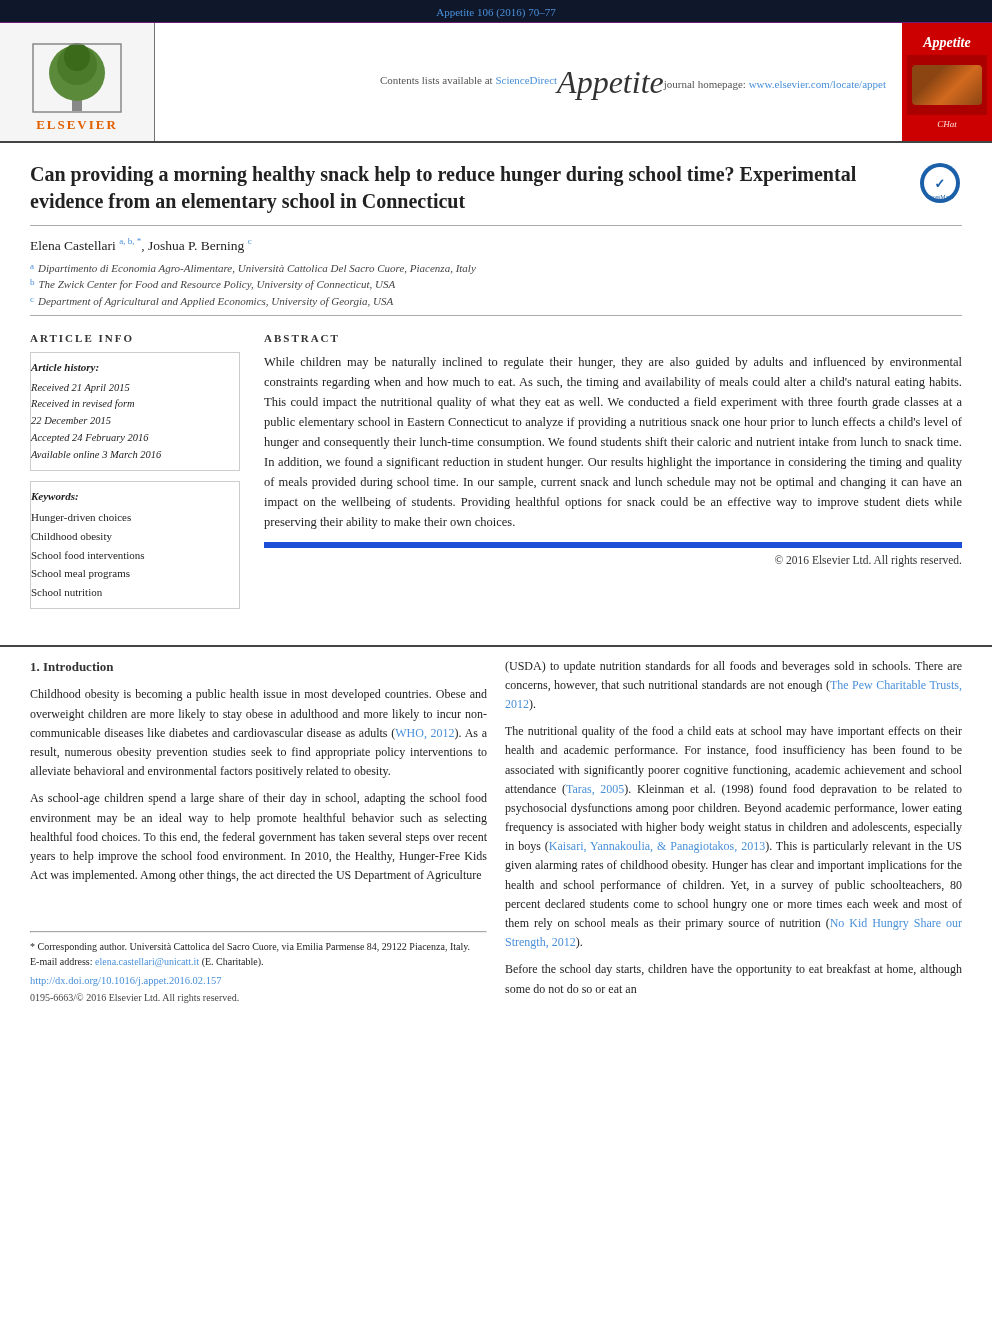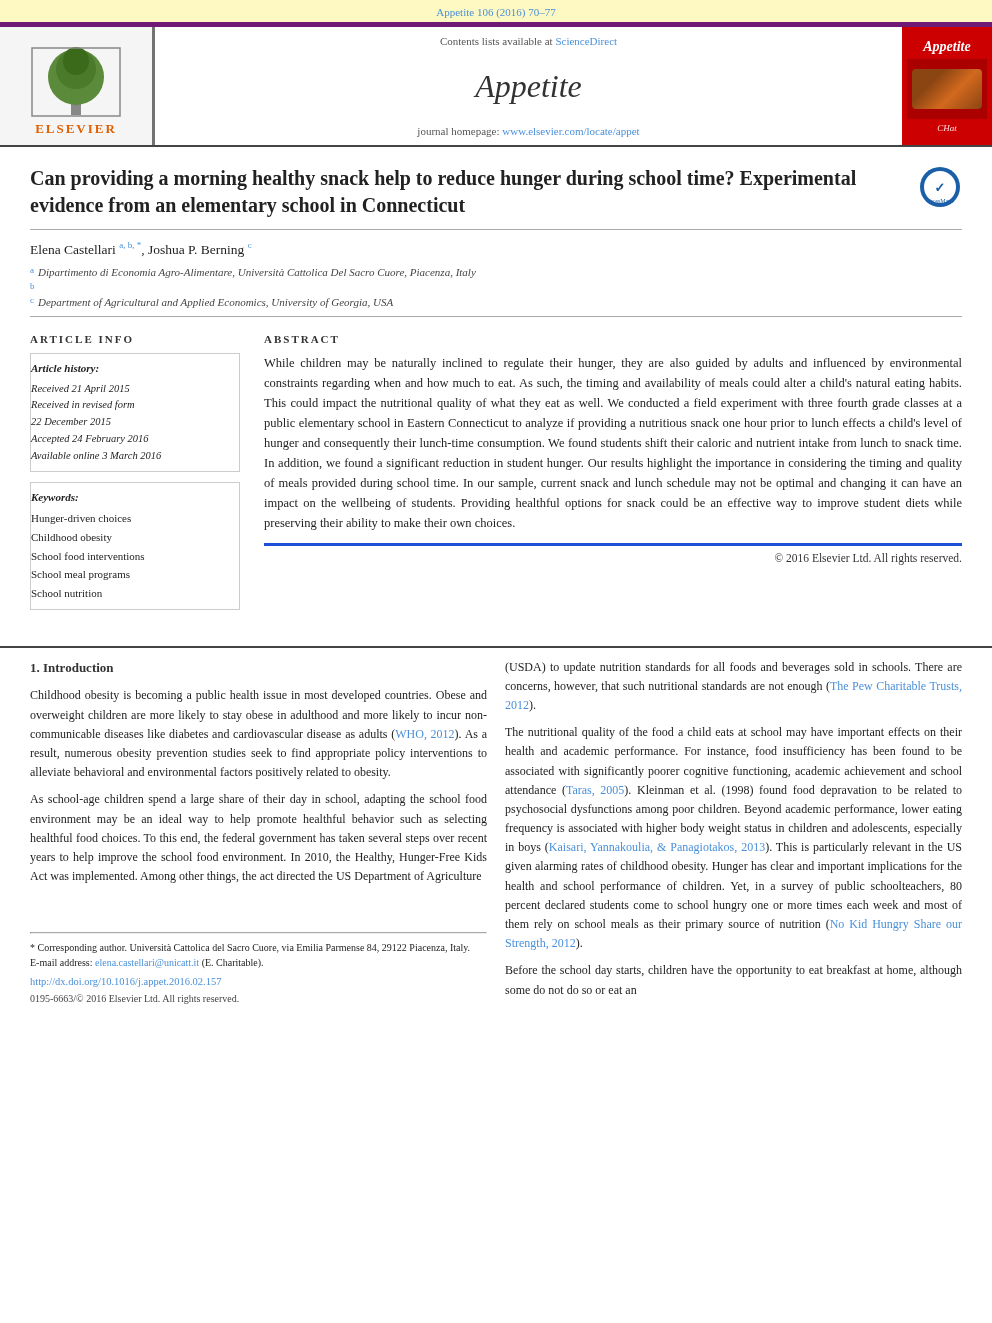--- a/index.html
+++ b/index.html
@@ -5,61 +5,61 @@
     * { margin: 0; padding: 0; box-sizing: border-box; }
     body {
       font-family: 'Times New Roman', Times, serif;
       background: #fff;
       width: 992px;
       min-height: 1323px;
       font-size: 13px;
       color: #222;
     }
     .top-bar {
-      background: #fef9c3;
+      background: #0f172a;
       text-align: center;
       padding: 6px 0 4px;
       font-size: 11px;
       color: #4a90d9;
-      border-bottom: 5px solid #701a75;
+      border-bottom: 1px solid #701a75;
     }
     .journal-header {
       display: flex;
       align-items: stretch;
       border-bottom: 2px solid #444;
       min-height: 120px;
     }
     .elsevier-logo {
       width: 155px;
       min-height: 115px;
       background: #f5f5f5;
-      border-right: 3px solid #737373;
+      border-right: 1px solid #737373;
       display: flex;
       flex-direction: column;
       align-items: center;
       justify-content: flex-end;
       padding: 8px;
     }
     .elsevier-tree {
       width: 90px;
       height: 70px;
     }
     .elsevier-text {
       font-size: 13px;
       font-weight: bold;
       color: #e06000;
       letter-spacing: 2px;
       margin-top: 4px;
     }
     .journal-center {
       flex: 1;
       display: flex;
-      flex-direction: column;
+      flex-direction: row;
       align-items: center;
-      justify-content: space-between;
+      justify-content: flex-end;
       padding: 8px 16px;
     }
     .sciencedirect-line {
       font-size: 11px;
       color: #555;
       margin-bottom: 4px;
     }
     .sciencedirect-link {
       color: #4a90d9;
     }
@@ -227,21 +227,21 @@
       line-height: 1.6;
       color: #222;
       text-align: justify;
     }
     .copyright-line {
       text-align: right;
       font-size: 11.5px;
       color: #333;
       margin-top: 10px;
       padding-top: 6px;
-      border-top: 3px solid #1d4ed8;
+      border-top: 6px solid #1d4ed8;
     }
     .body-divider {
       border: none;
       border-top: 2px solid #444;
       margin: 10px 0;
     }
     .two-col-body {
       display: flex;
       gap: 18px;
       padding: 0 30px;
@@ -343,20 +343,21 @@
       <span class="author-name"> Joshua P. Berning</span>
       <sup class="author-sup">c</sup>
     </div>
     <div class="affiliations">
       <div class="affil-line">
         <span class="affil-sup">a</span>
         <span>Dipartimento di Economia Agro-Alimentare, Università Cattolica Del Sacro Cuore, Piacenza, Italy</span>
       </div>
       <div class="affil-line">
         <span class="affil-sup">b</span>
+        <span>The Zwick Center for Food and Resource Policy, University of Connecticut, USA</span>
       </div>
       <div class="affil-line">
         <span class="affil-sup">c</span>
         <span>Department of Agricultural and Applied Economics, University of Georgia, USA</span>
       </div>
     </div>
   </div>
 
   <div class="two-col-section">
 

